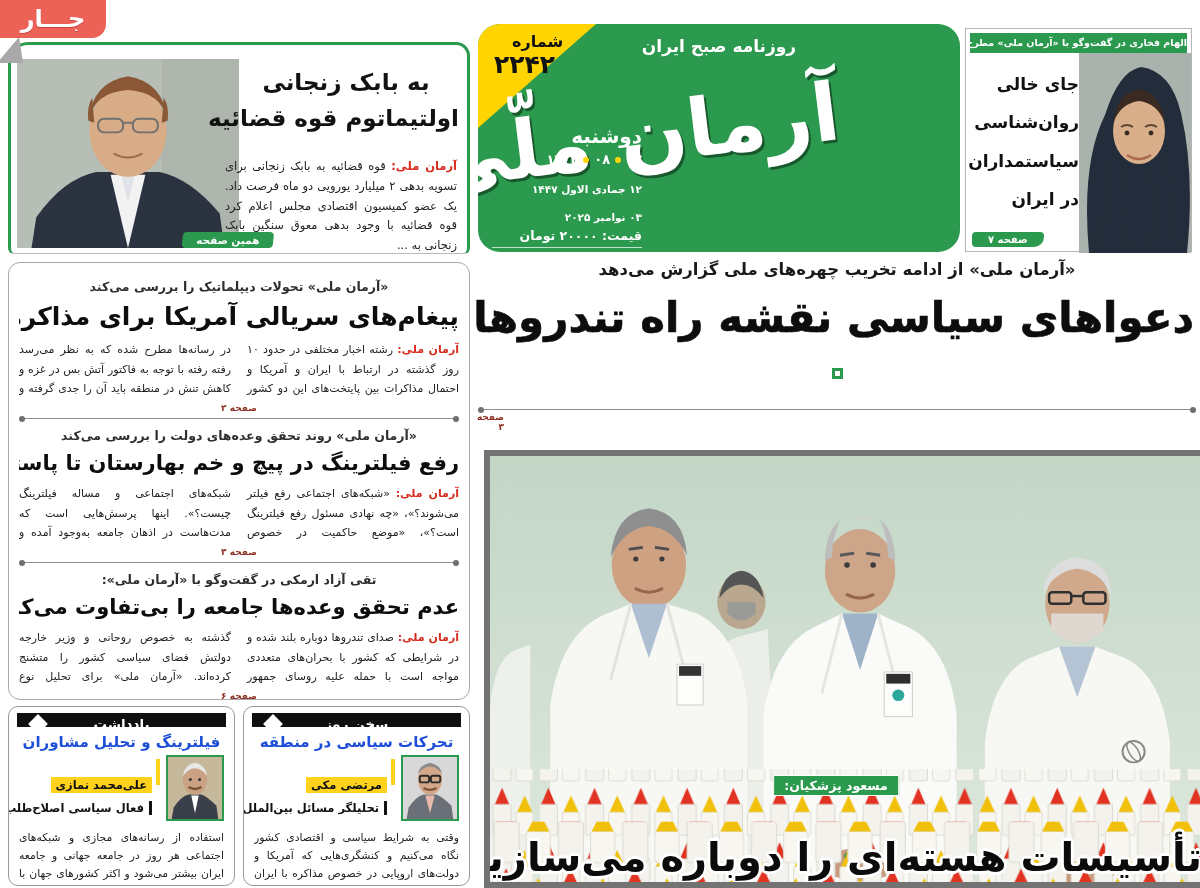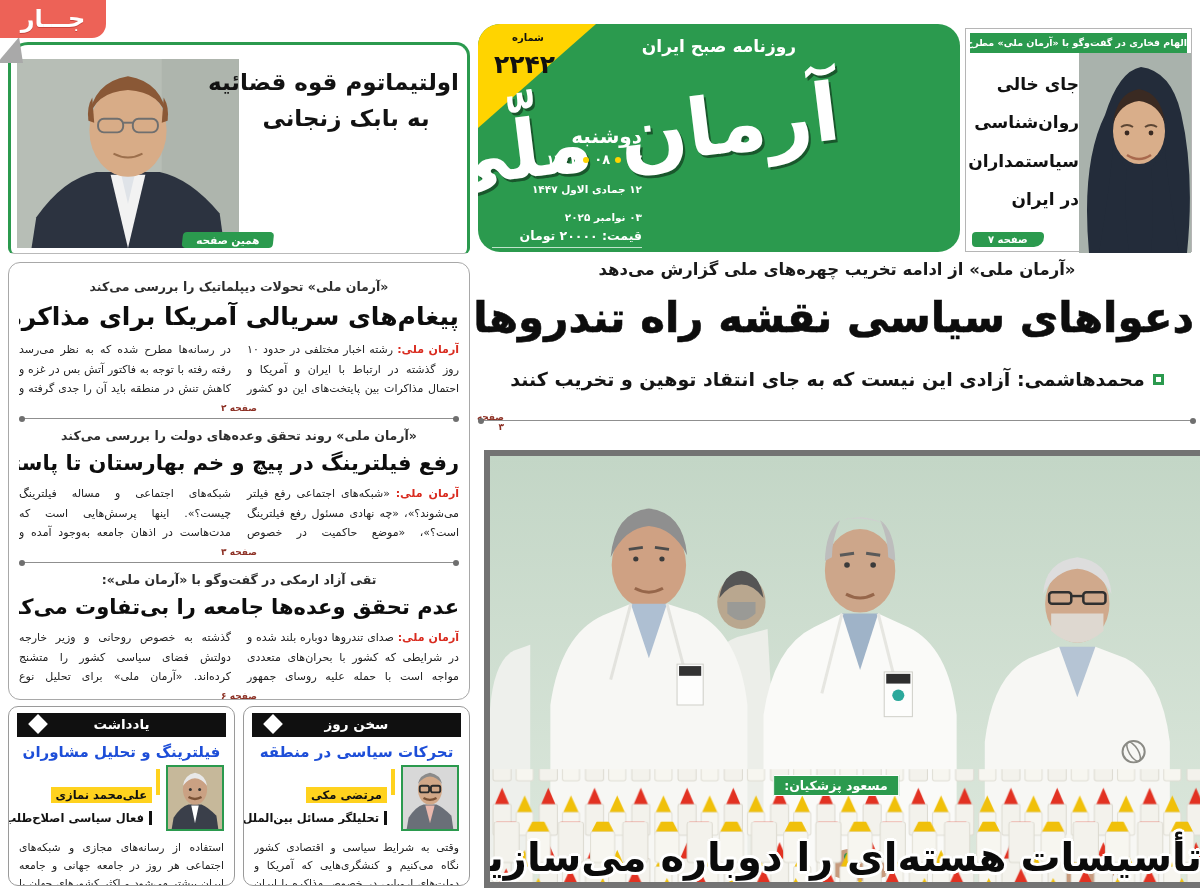--- a/index.html
+++ b/index.html
@@ -24,21 +24,21 @@
     text-align:justify; color:#222; }
   .lead-red { color:#d92b1f; font-weight:bold; }
   .green-pill { position:absolute; bottom:5px; left:50%; transform:translateX(-62%) skewX(-6deg);
     background:#2b9a4e; color:#fff; font-size:10.5px; font-weight:bold; padding:2px 14px; border-radius:4px; }
 
   
   .masthead { position:absolute; left:478px; top:24px; width:482px; height:228px; background:#2b9a4e;
     border-radius:22px; overflow:hidden; }
   .issue-corner { position:absolute; left:0; top:0; width:118px; height:104px; background:#ffd400;
     clip-path:polygon(0 0,100% 0,0 100%); }
-  .issue-label { position:absolute; left:34px; top:8px; font-size:10px; font-weight:bold; color:#111; }
+  .issue-label { position:absolute; left:34px; top:8px; font-size:16px; font-weight:bold; color:#111; }
   .issue-number { position:absolute; left:16px; top:26px; font-size:25px; font-weight:bold; color:#111; }
   .tagline { position:absolute; left:0; right:0; top:12px; text-align:center; color:#fff; font-weight:bold; font-size:17px; }
   .logo-script { position:absolute; right:120px; top:66px; color:#fff; font-size:80px; font-weight:bold;
     transform:rotate(-7deg); text-shadow:2px 3px 0 #19572c; white-space:nowrap; }
   .mast-info { position:absolute; left:14px; top:100px; width:150px; color:#fff; text-align:right; direction:rtl; }
   .mast-weekday { font-size:20px; font-weight:bold; margin-bottom:4px; }
   .mast-date { font-size:13px; font-weight:bold; display:flex; align-items:center; gap:5px; justify-content:flex-start; }
   .dot { width:6px; height:6px; border-radius:50%; background:#ffd400; display:inline-block; }
   .mast-small { font-size:10.5px; margin-top:16px; font-weight:bold; }
   .mast-price { font-size:12.5px; margin-top:5px; font-weight:bold; border-bottom:1px solid #bfe3cb; padding-bottom:4px; }
@@ -77,21 +77,21 @@
   .art-body { margin-top:9px; font-size:11px; line-height:1.78; text-align:justify; color:#222;
     column-count:2; column-gap:16px; overflow:hidden; }
   .b-a1 { height:60px; } .b-a2 { height:60px; } .b-a3 { height:60px; }
   .art-pageref { text-align:center; font-size:9px; color:#8c2f23; font-weight:bold; margin-top:3px; }
   .art-rule { margin:5px 2px 9px 2px; }
 
   
   .opinion { position:absolute; top:706px; height:180px; width:227px; border:1px solid #9a9a9a; border-radius:10px;
     background:#fff; overflow:hidden; }
   .op-1 { left:8px; } .op-2 { left:243px; }
-  .op-bar { position:relative; margin:6px 8px 4px 8px; height:24px; background:#101010; color:#fff;
+  .op-bar { position:relative; margin:6px 8px 4px 8px; height:14px; background:#101010; color:#fff;
     font-size:13.5px; font-weight:bold; text-align:center; line-height:23px; }
   .op-diamond { position:absolute; left:14px; top:4px; width:14px; height:14px; background:#fff; transform:rotate(45deg); }
   .op-headline { text-align:center; font-size:15px; font-weight:bold; color:#1d4ed8; margin-top:6px; }
   .op-author { position:relative; height:70px; margin:4px 10px 0 10px; }
   .op-photo { position:absolute; right:0; top:0; width:58px; height:66px; border:2px solid #2b9a4e; background:#eee; }
   .accent-bar { position:absolute; right:64px; top:4px; width:4px; height:26px; background:#ffd21e; }
   .op-name { position:absolute; right:72px; top:22px; background:#ffd21e; color:#111; font-size:11.5px;
     font-weight:bold; padding:1px 5px; white-space:nowrap; }
   .op-role { position:absolute; right:72px; top:46px; font-size:11.5px; font-weight:bold; color:#111; white-space:nowrap; border-right:3px solid #111; padding-right:5px; }
   .op-body { margin:4px 10px 0 10px; font-size:10.8px; line-height:1.65; text-align:justify; color:#222; height:70px; overflow:hidden; }
@@ -126,23 +126,24 @@
       <ellipse cx="115" cy="74" rx="40" ry="48" fill="#d8ac87"></ellipse>
       <path d="M74,64 Q78,24 115,18 Q152,24 156,64 Q150,34 115,32 Q80,34 74,64 Z" fill="#8a5836"></path>
       <path d="M74,64 Q72,50 78,40 L80,66 Z" fill="#8a5836"></path>
       <path d="M156,64 Q158,50 152,40 L150,66 Z" fill="#8a5836"></path>
       <rect x="84" y="62" width="26" height="14" rx="6" fill="none" stroke="#6f6f6f" stroke-width="2"></rect>
       <rect x="120" y="62" width="26" height="14" rx="6" fill="none" stroke="#6f6f6f" stroke-width="2"></rect>
       <line x1="110" y1="66" x2="120" y2="66" stroke="#6f6f6f" stroke-width="2"></line>
       <path d="M100,98 Q115,106 130,98" stroke="#9c6f4c" stroke-width="2" fill="none"></path>
     </svg>
     <div class="babak-head">
+      <div>به بابک زنجانی</div>
       <div>اولتیماتوم قوه قضائیه</div>
-      <div>به بابک زنجانی</div>
-    </div>
+    </div>
+    <p class="babak-body"><span class="lead-red">آرمان ملی:</span> <span>قوه قضائیه به بابک زنجانی برای تسویه بدهی ۲ میلیارد یورویی دو ماه فرصت داد. یک عضو کمیسیون اقتصادی مجلس اعلام کرد قوه قضائیه با وجود بدهی معوق سنگین بابک زنجانی به ...</span></p>
     <span class="green-pill">همین صفحه</span>
   </div>
 
   <div class="masthead">
     <div class="issue-corner"></div>
     <div class="issue-label">شماره</div>
     <div class="issue-number">۲۲۴۲</div>
     <div class="tagline">روزنامه صبح ایران</div>
     <div class="logo-script">آرمان ملّی</div>
     <div class="mast-info">
@@ -183,21 +184,20 @@
       <div>در ایران</div>
     </div>
     <span class="fakhari-page">صفحه ۷</span>
   </div>
 
   <div class="main-story">
     <div class="main-kicker">«آرمان ملی» از ادامه تخریب چهره‌های ملی گزارش می‌دهد</div>
     <div class="main-headline">دعواهای سیاسی نقشه راه تندروها</div>
     <div class="main-sub">
       <span class="green-square"></span>
-      <span>محمدهاشمی: آزادی این نیست که به جای انتقاد توهین و تخریب کنند</span>
     </div>
     <div class="main-pageref">صفحه ۳</div>
     <div class="rule"></div>
   </div>
 
   <div class="left-col">
 
     <div class="article">
       <div class="art-kicker">«آرمان ملی» تحولات دیپلماتیک را بررسی می‌کند</div>
       <div class="art-headline h-a1">پیغام‌های سریالی آمریکا برای مذاکره</div>

